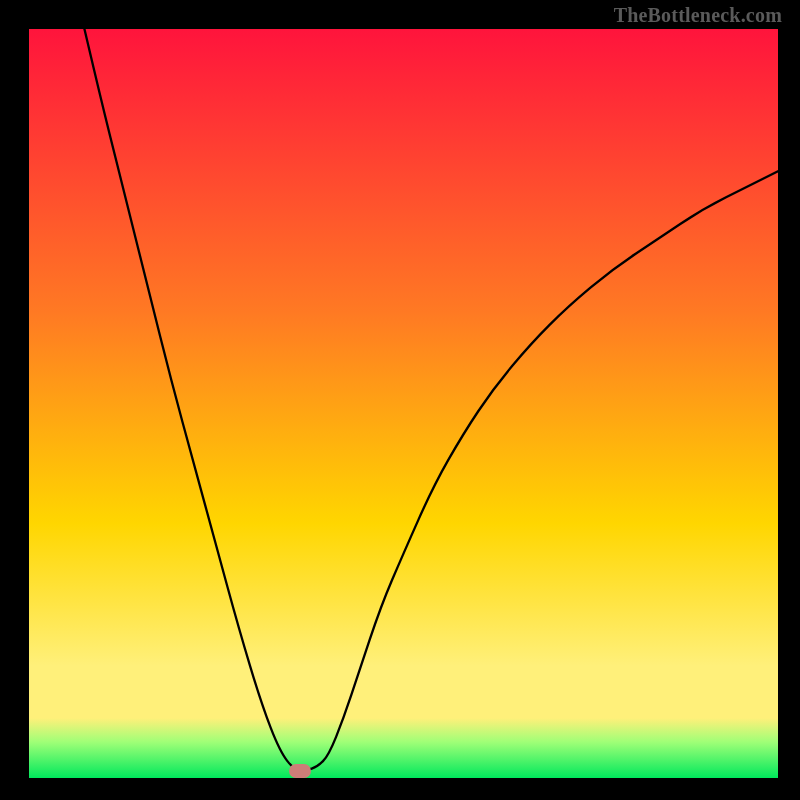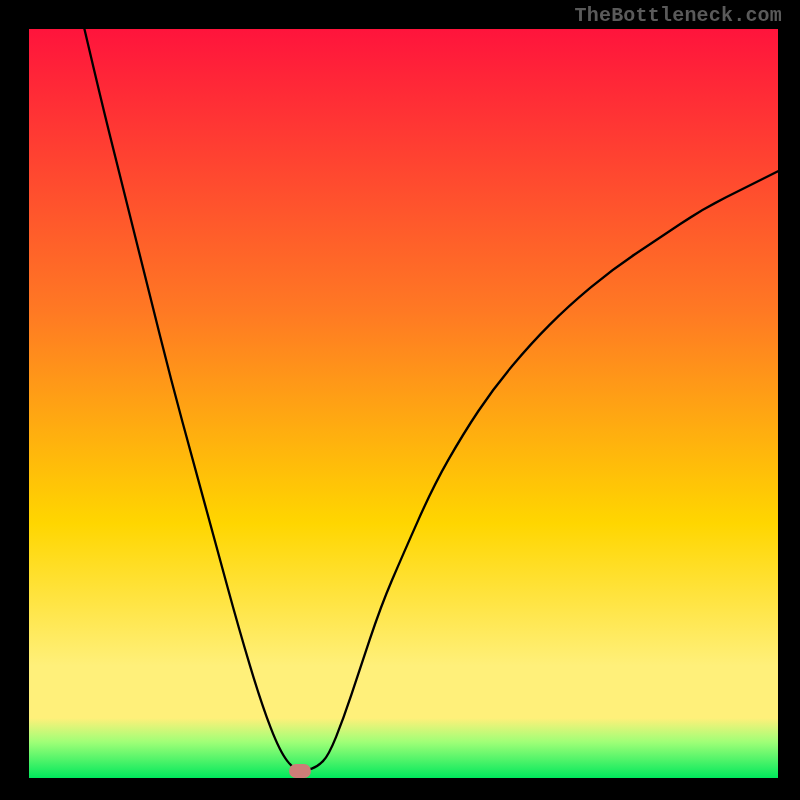--- a/index.html
+++ b/index.html
@@ -13,21 +13,21 @@
   .canvas {
     position: relative;
     width: 800px;
     height: 800px;
   }
   .watermark {
     position: absolute;
     top: 4px;
     right: 18px;
     color: #5a5a5a;
-    font-family: Liberation Mono, monospace;
+    font-family: Liberation Serif, serif;
     font-size: 20px;
     font-weight: 600;
     letter-spacing: 0.2px;
     z-index: 5;
   }
   svg.plot {
     position: absolute;
     left: 0;
     top: 0;
     width: 800px;

